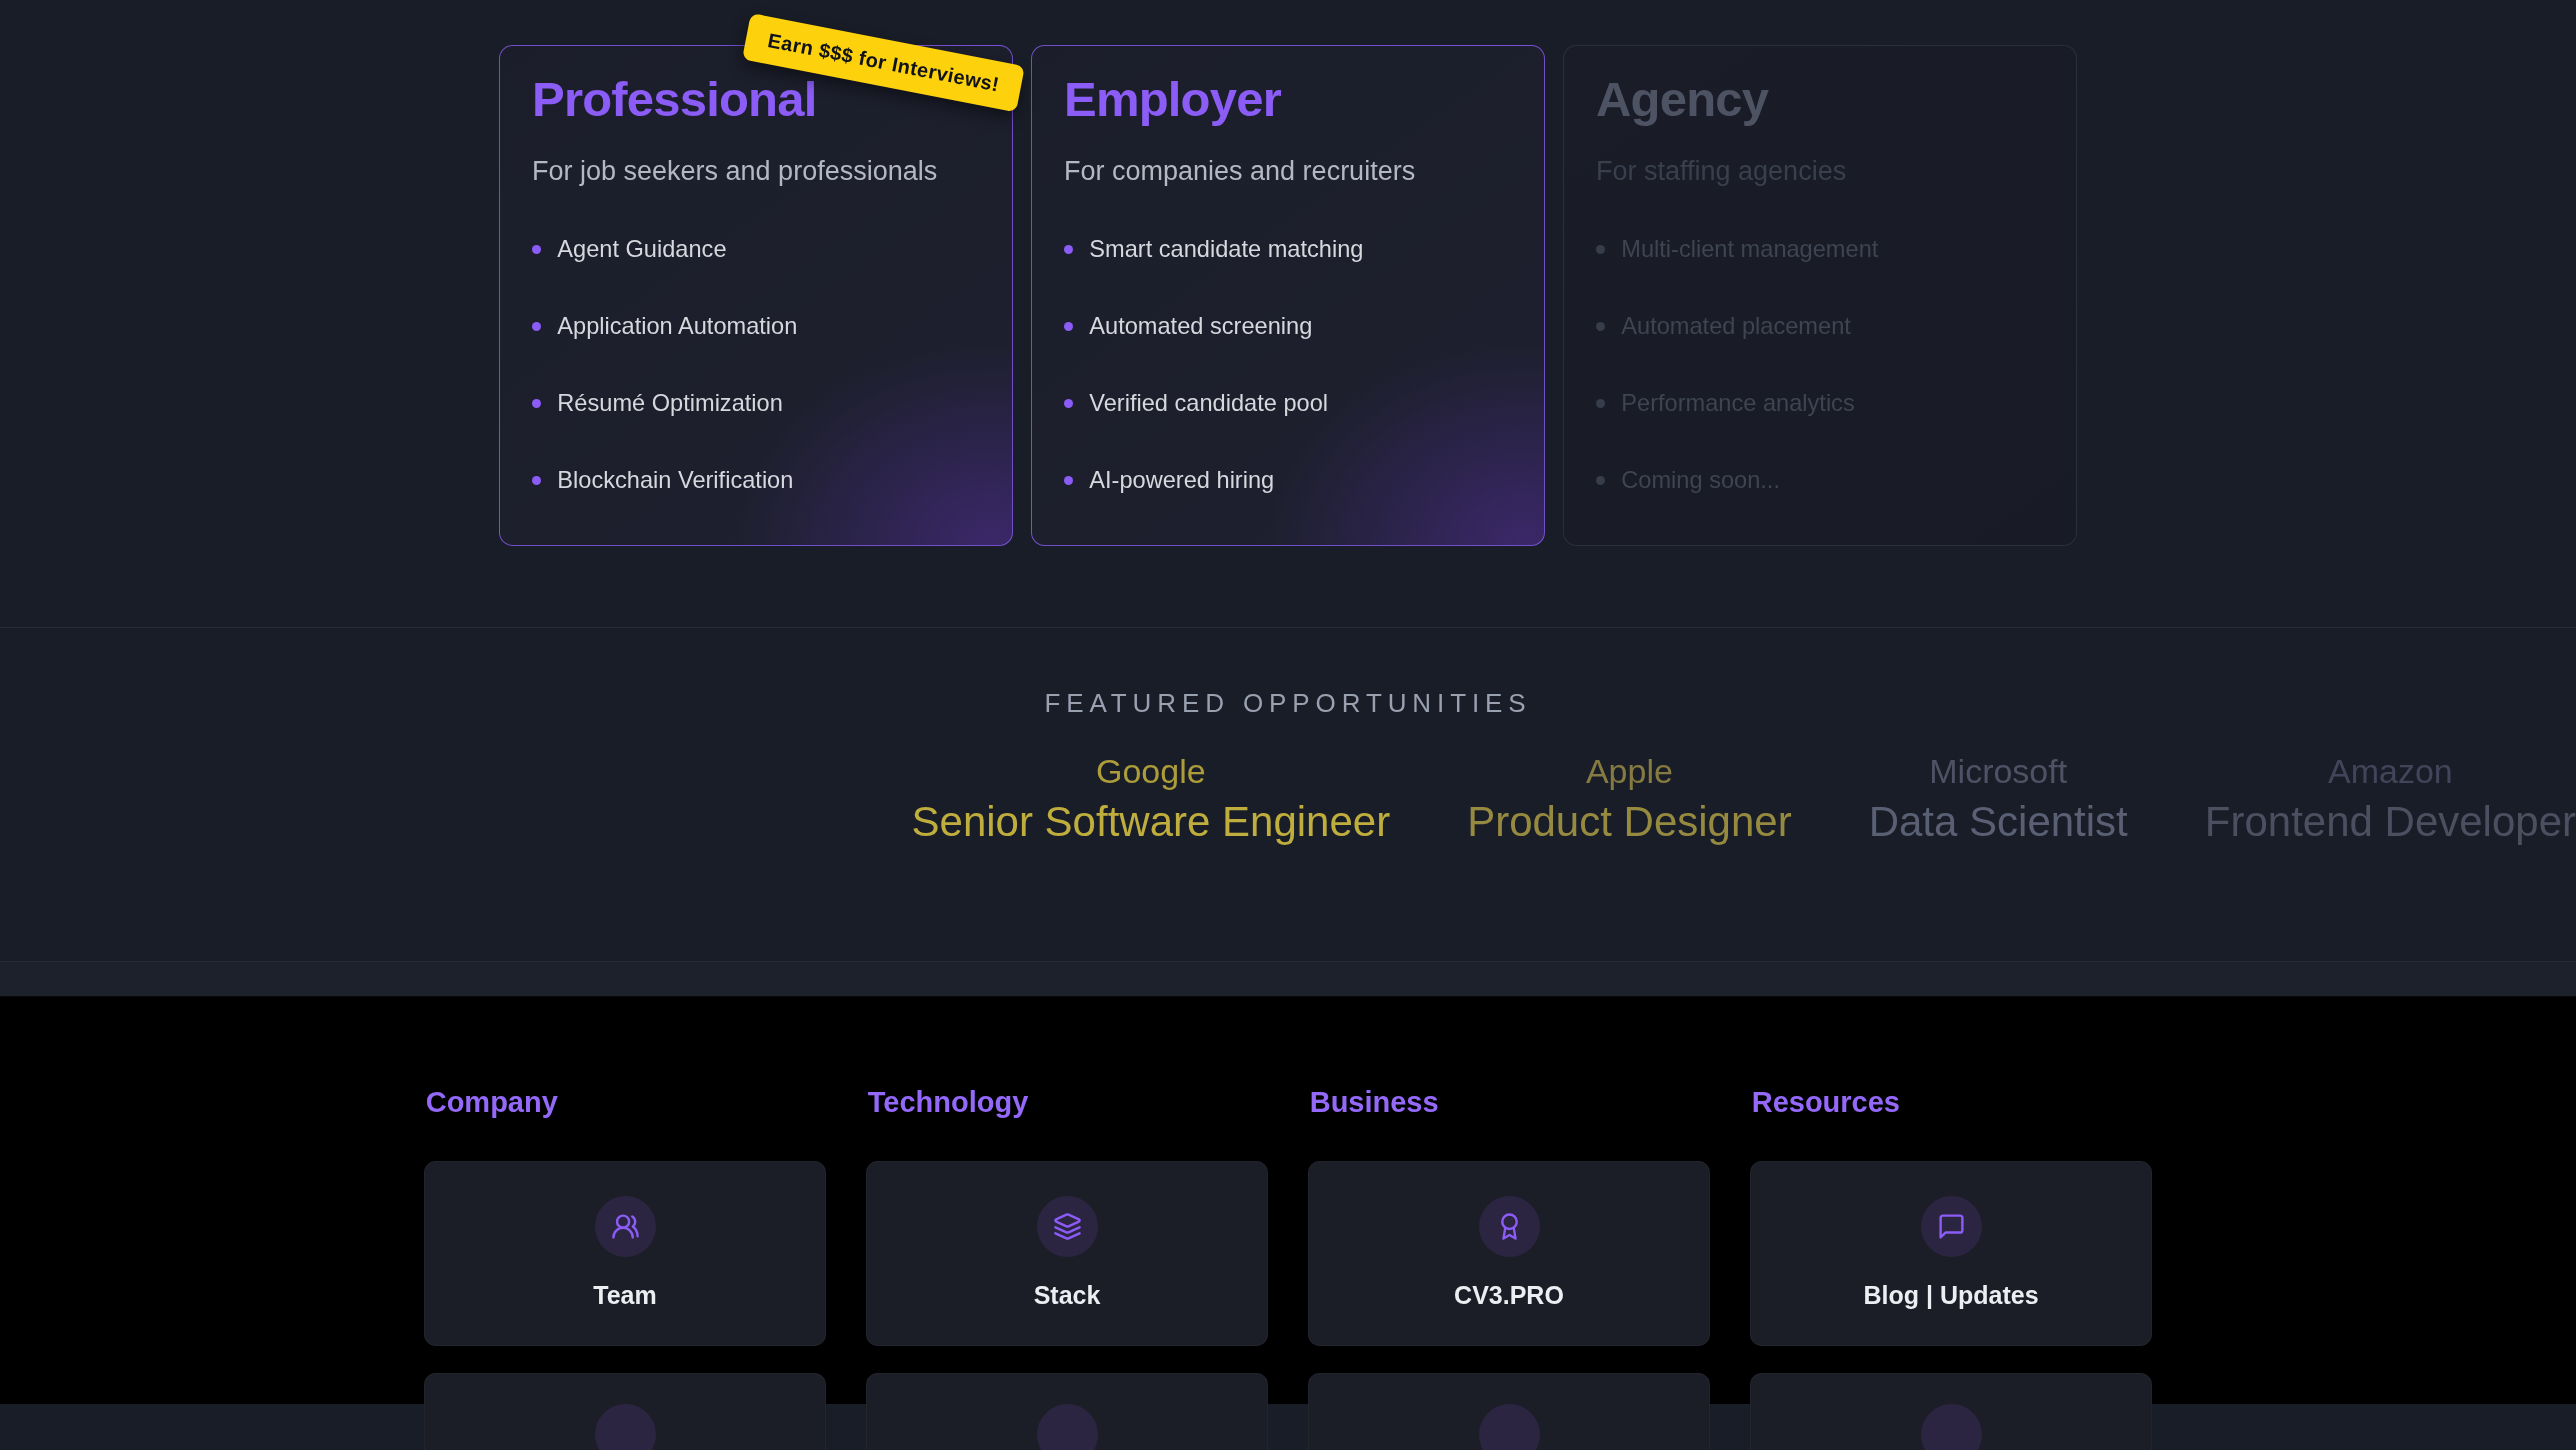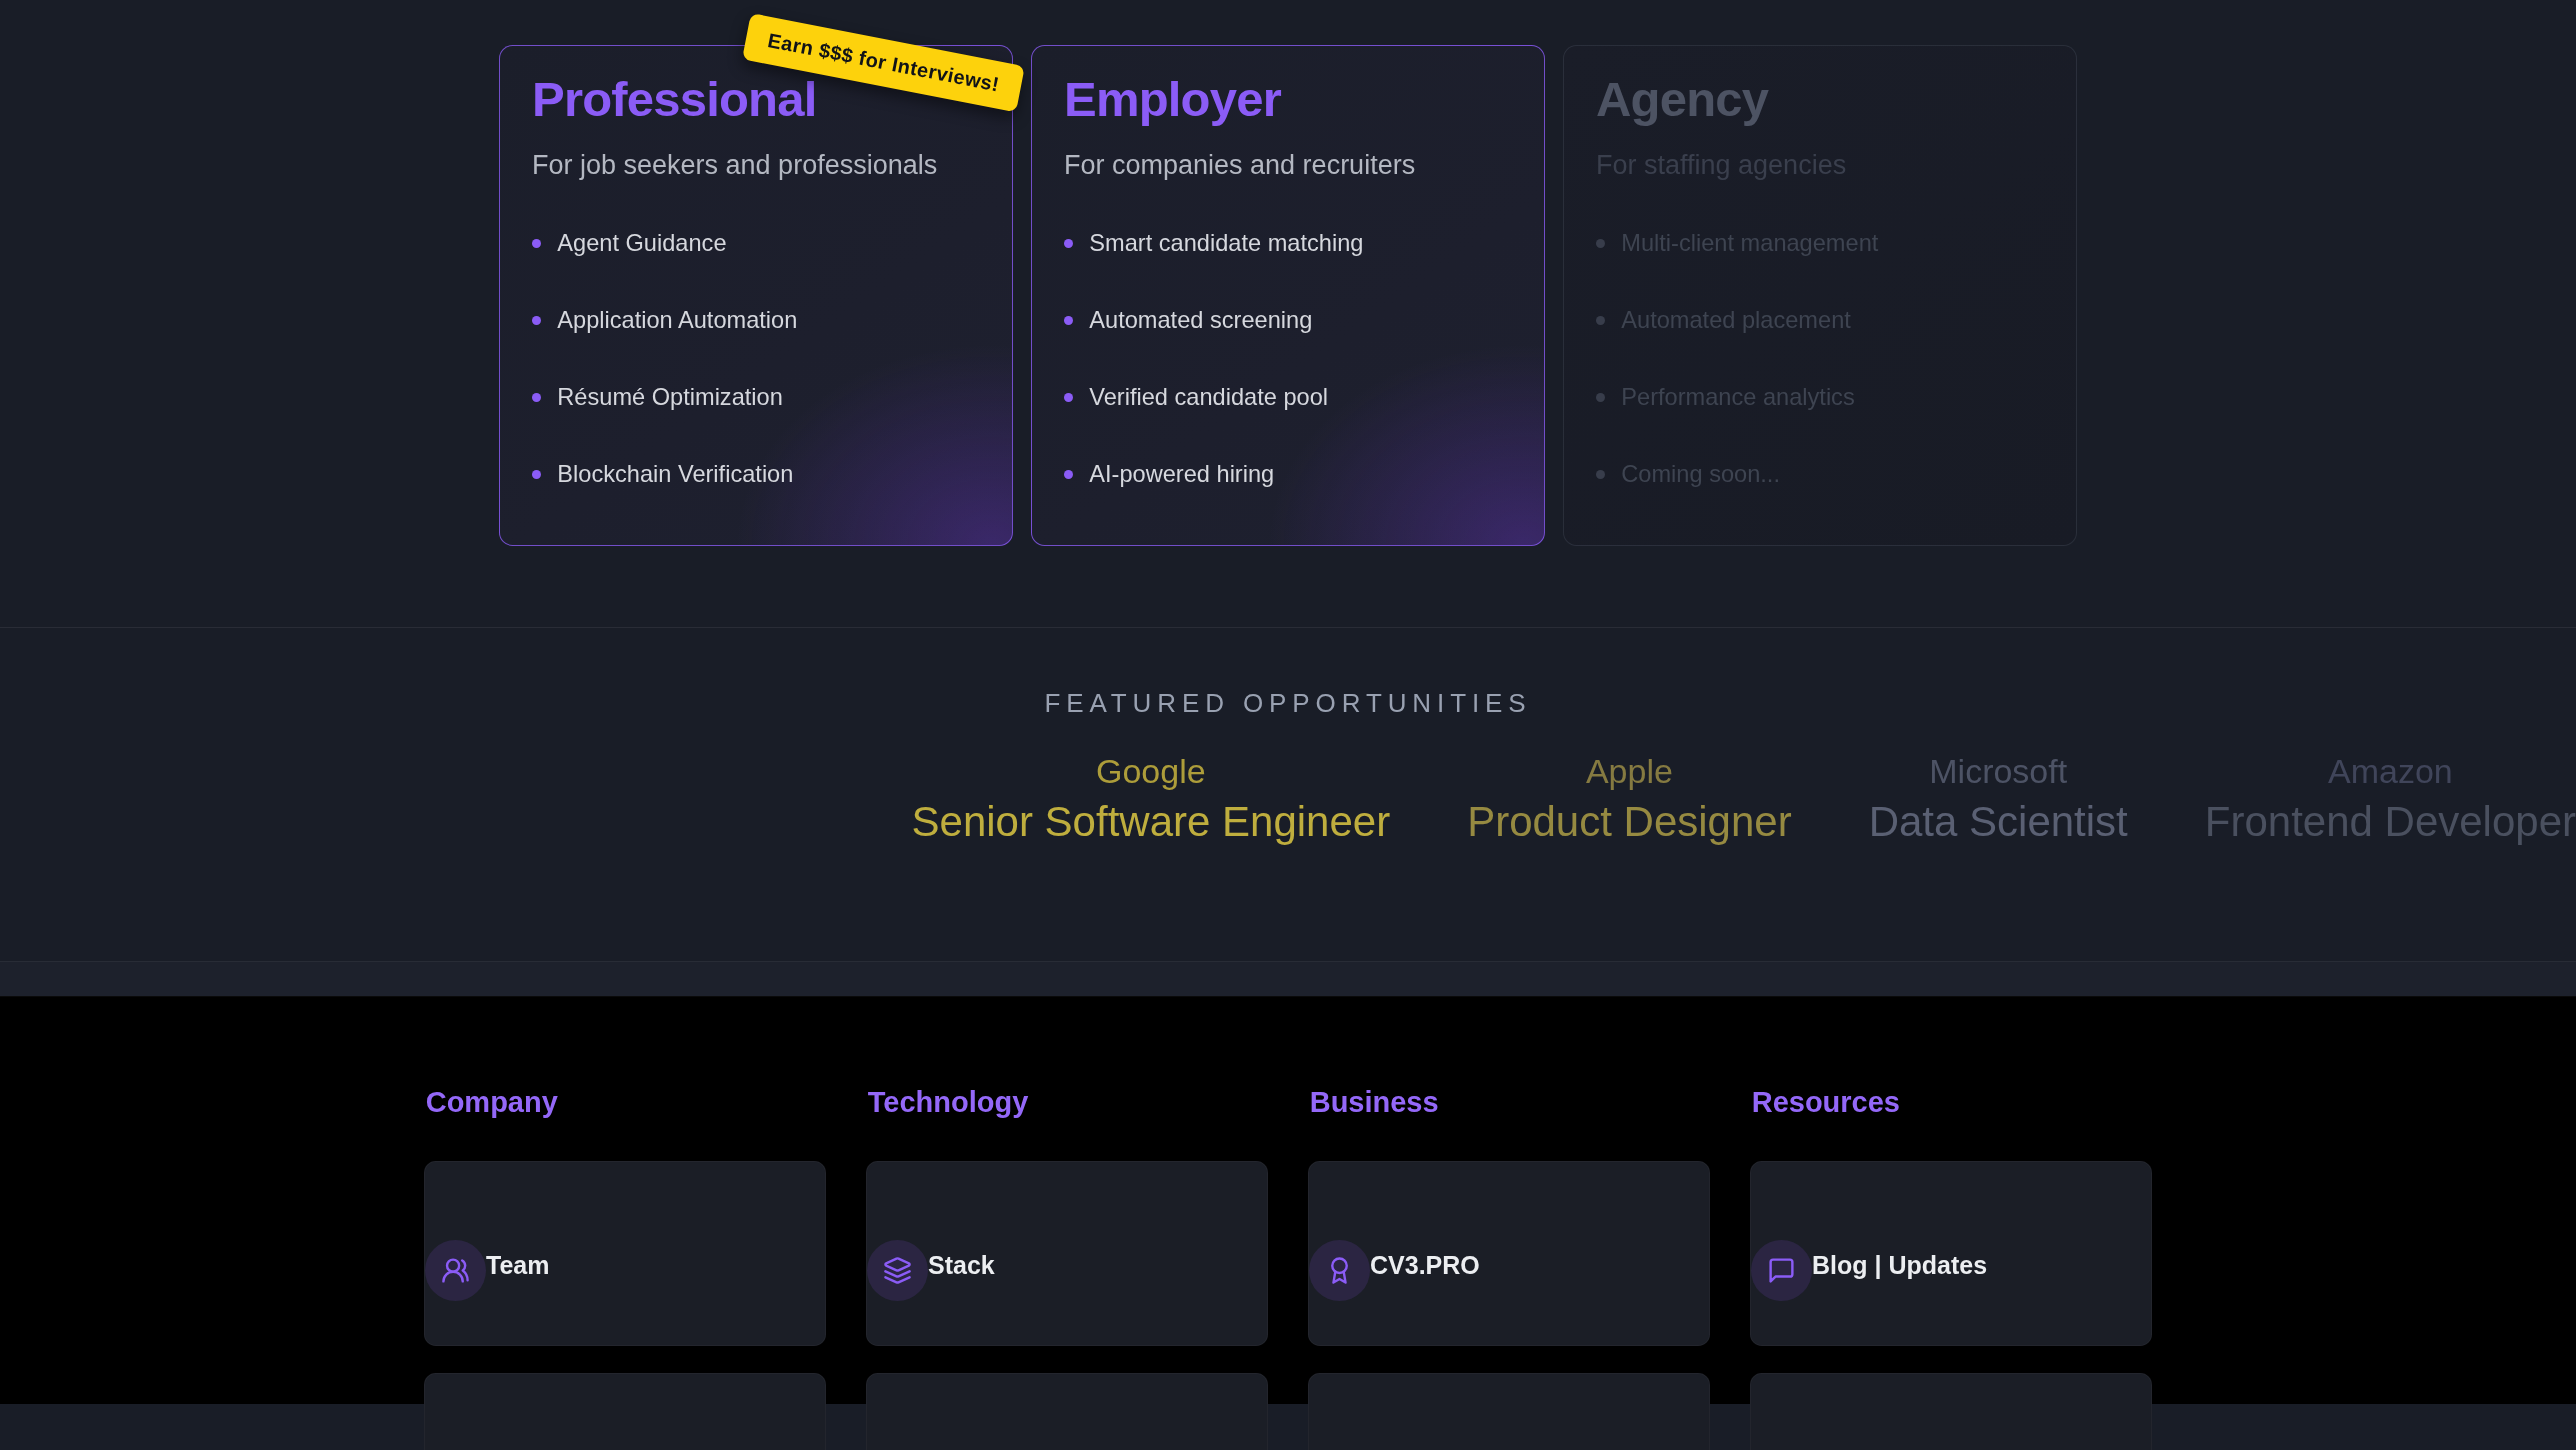--- a/index.html
+++ b/index.html
@@ -30,21 +30,21 @@
   .plan-card.disabled{
     border:0.8px solid rgba(148,160,182,.14);
     background:linear-gradient(145deg,#1a1d28 0%,#181b25 100%);
   }
   .plan-title{
     margin:0;font-size:49px;line-height:56px;font-weight:bold;color:#8b5cf6;
     letter-spacing:-0.8px;
   }
   .plan-card.disabled .plan-title{color:#4d5363;}
   .plan-sub{
-    margin:22px 0 0 0;font-size:27px;line-height:32px;color:#b4b8c2;font-weight:normal;
+    margin:28px 0 0 0;font-size:27px;line-height:32px;color:#b4b8c2;font-weight:normal;
   }
   .plan-card.disabled .plan-sub{color:#3a3f4d;}
   .plan-list{list-style:none;margin:25px 0 0 0;padding:0;}
   .plan-list li{
     display:flex;align-items:center;height:29px;margin-bottom:32px;
     font-size:23.6px;color:#d6d8de;margin-top:48px;
   }
   .plan-card.disabled .plan-list li{color:#3e4451;}
   .dot{
     width:9.3px;height:9.3px;border-radius:50%;background:#8b5cf6;
@@ -90,21 +90,21 @@
     width:1728px;margin:89px auto 0 auto;
     display:grid;grid-template-columns:repeat(4,1fr);gap:40px;
   }
   .footer-heading{
     margin:0 0 42px 1.7px;font-size:29px;font-weight:bold;color:#9468f8;letter-spacing:0;
   }
   .fcard{
     height:185px;border-radius:11.8px;background:#1b1e26;
     border:0.8px solid rgba(255,255,255,.035);
     box-sizing:border-box;
-    display:flex;flex-direction:row;align-items:center;
+    display:flex;flex-direction:column;align-items:center;
     margin-bottom:27px;
   }
   .icircle{
     width:61px;height:61px;border-radius:50%;
     background:#2b2542;
     display:flex;align-items:center;justify-content:center;
     margin-top:34px;flex:0 0 auto;
   }
   .fcard.partial .icircle{margin-top:29.5px;}
   .icircle svg{width:29px;height:29px;stroke:#8b5cf6;fill:none;stroke-width:2;stroke-linecap:round;stroke-linejoin:round;}

